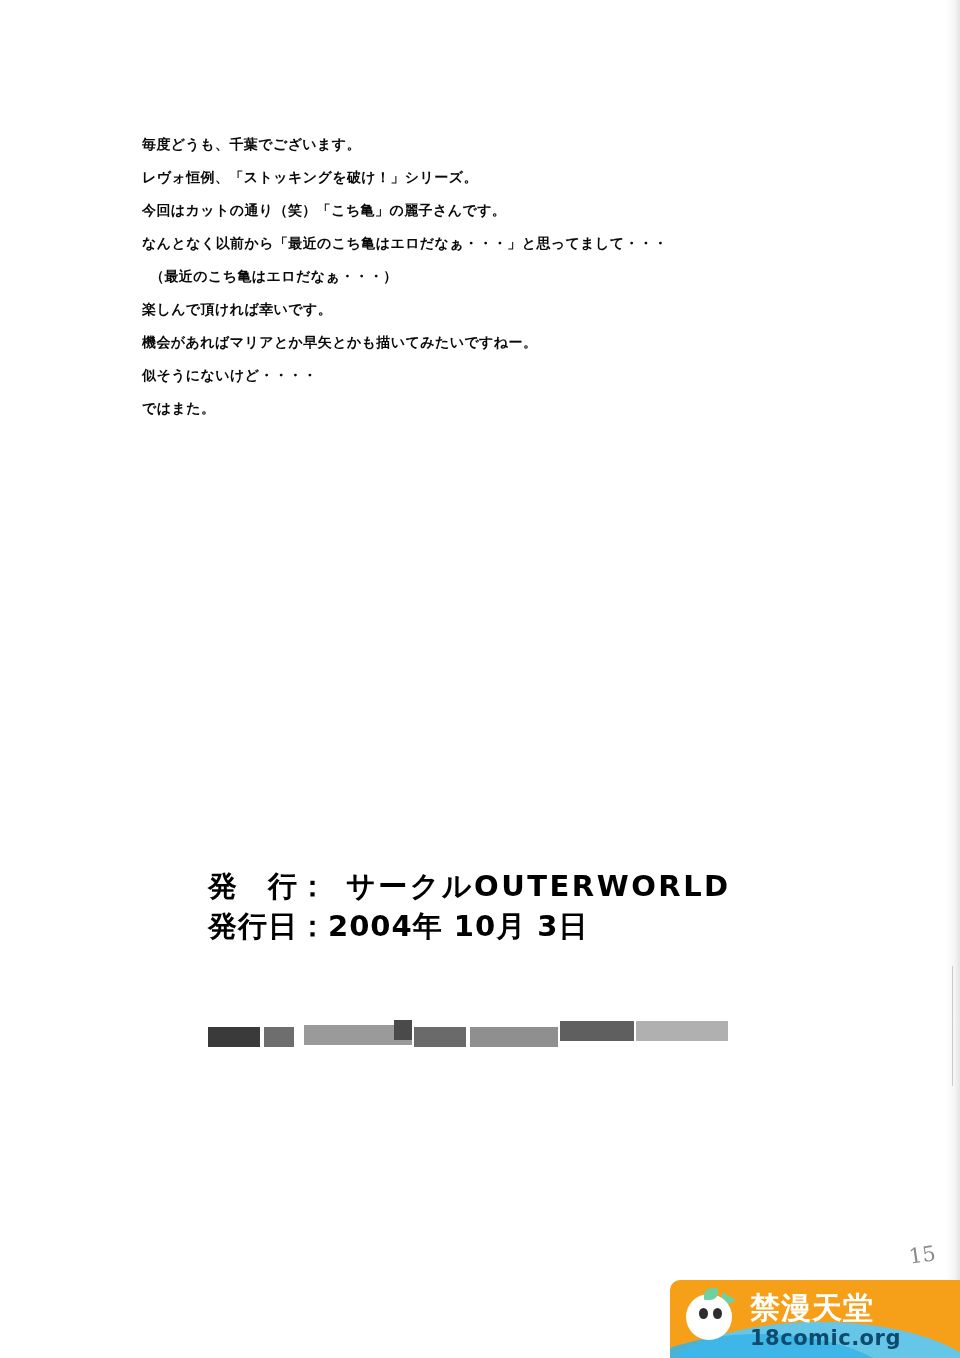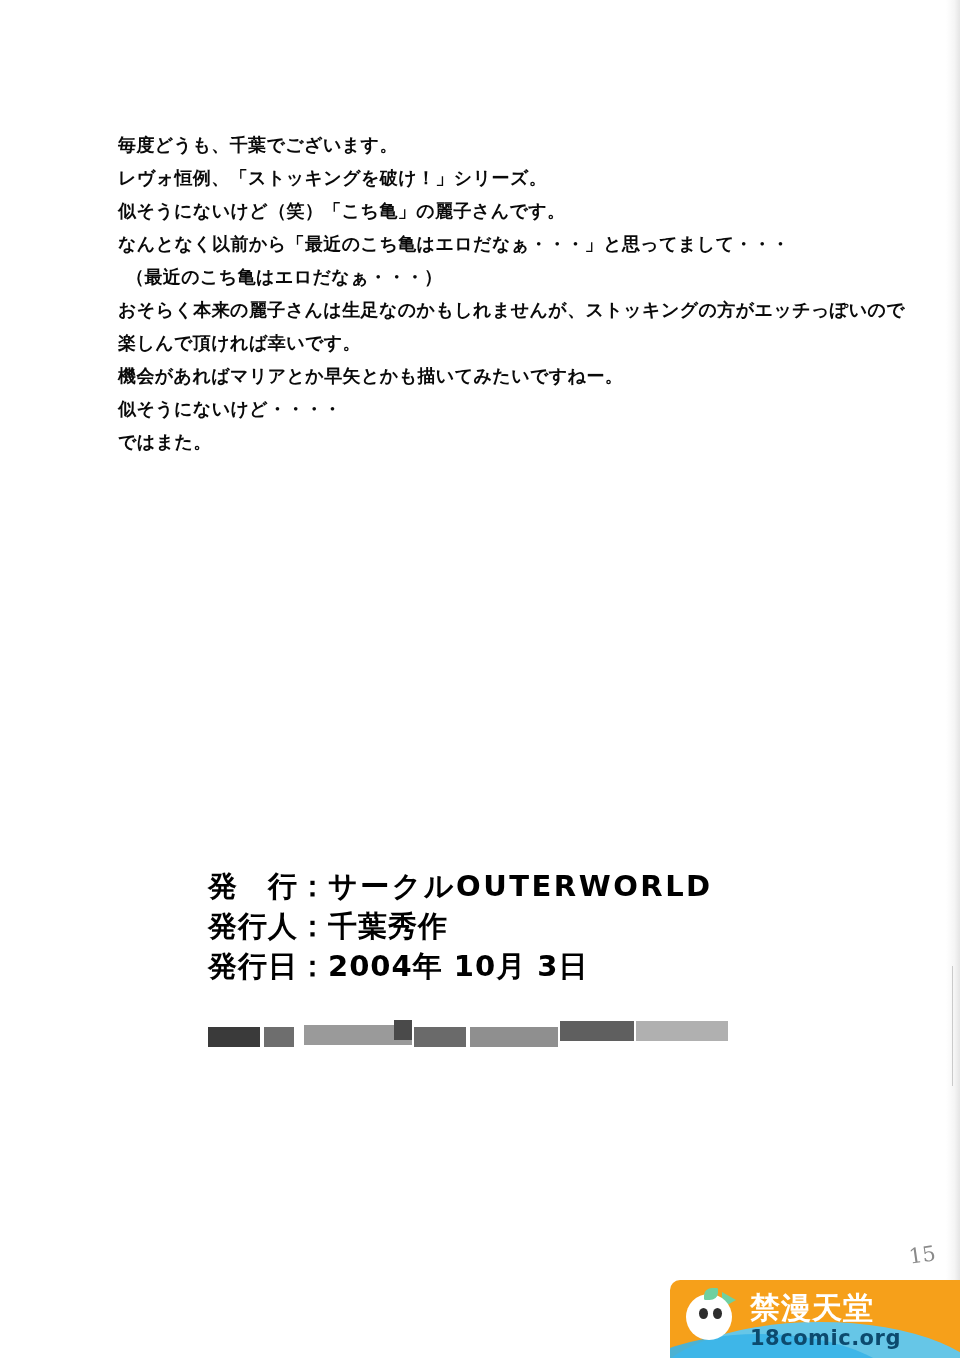--- a/index.html
+++ b/index.html
@@ -20,26 +20,27 @@
 
   
   #afterword {
     position: absolute;
     left: 118px;
     top: 128px;
     width: 780px;
   }
   #afterword .line {
     font-family: "DejaVu Sans", sans-serif;
-    font-size: 18px;
+    font-size: 14px;
     line-height: 33px;
     color: #0a0a0a;
     letter-spacing: 0.4px;
     white-space: pre;
     font-weight: 600;
+    margin-left: 24px;
   }
   #afterword .line.indent1 { padding-left: 8px; }
 
   
   #colophon {
     position: absolute;
     left: 208px;
     top: 866px;
     width: 620px;
   }
@@ -47,20 +48,21 @@
     font-family: "DejaVu Sans", sans-serif;
     font-size: 29px;
     line-height: 40px;
     color: #000000;
     white-space: pre;
     font-weight: 700;
     letter-spacing: 1px;
   }
   #colophon .crow .lat {
     letter-spacing: 2.5px;
+    margin-left: 18px;
   }
 
   
   #redaction {
     position: absolute;
     left: 208px;
     top: 1025px;
     width: 560px;
     height: 22px;
   }
@@ -205,33 +207,31 @@
   }
 </style>
 </head>
 <body>
 
 <div id="page">
 
   <div id="afterword">
     <div class="line">毎度どうも、千葉でございます。</div>
     <div class="line">レヴォ恒例、「ストッキングを破け！」シリーズ。</div>
-    <div class="line">似そうにないけど（笑）「こち亀」の麗子さんです。</div>
+    <div class="line">今回はカットの通り（笑）「こち亀」の麗子さんです。</div>
     <div class="line">なんとなく以前から「最近のこち亀はエロだなぁ・・・」と思ってまして・・・</div>
     <div class="line indent1">（最近のこち亀はエロだなぁ・・・）</div>
-    <div class="line">おそらく本来の麗子さんは生足なのかもしれませんが、ストッキングの方がエッチっぽいので</div>
     <div class="line">楽しんで頂ければ幸いです。</div>
     <div class="line">機会があればマリアとか早矢とかも描いてみたいですねー。</div>
     <div class="line">似そうにないけど・・・・</div>
     <div class="line">ではまた。</div>
   </div>
 
   <div id="colophon">
     <div class="crow"><span>発　行：</span><span class="lat">サークルOUTERWORLD</span></div>
-    <div class="crow"><span>発行人：</span><span>千葉秀作</span></div>
     <div class="crow"><span>発行日：</span><span>2004年 10月 3日</span></div>
   </div>
 
   <div id="redaction">
     <span class="bar d1"></span>
     <span class="bar d2"></span>
     <span class="bar d3"></span>
     <span class="bar d8"></span>
     <span class="bar d4"></span>
     <span class="bar d5"></span>

